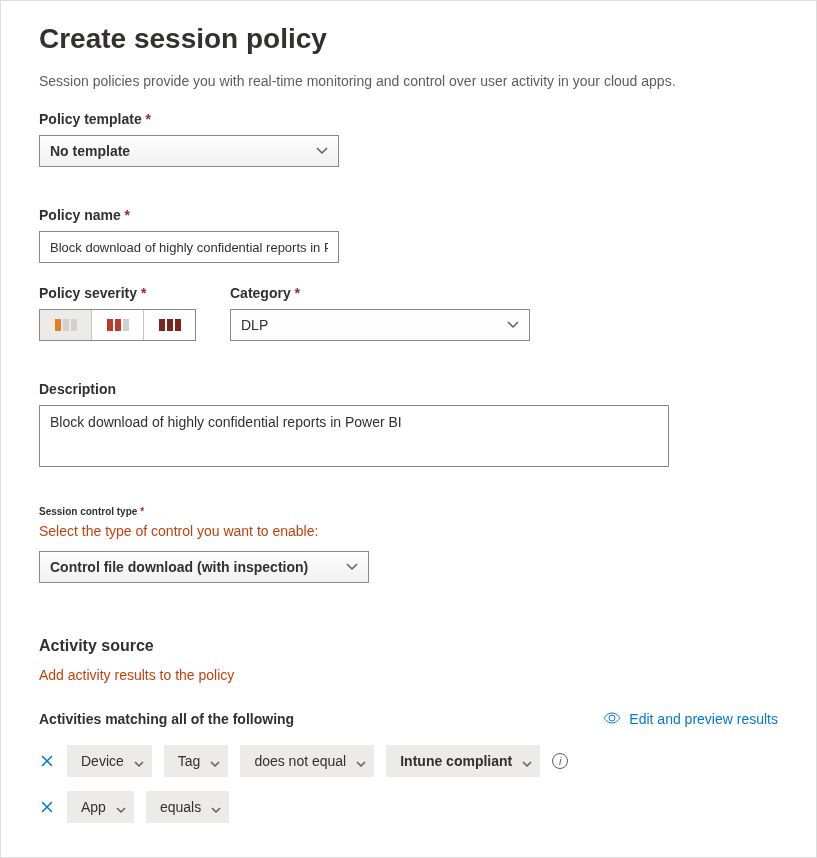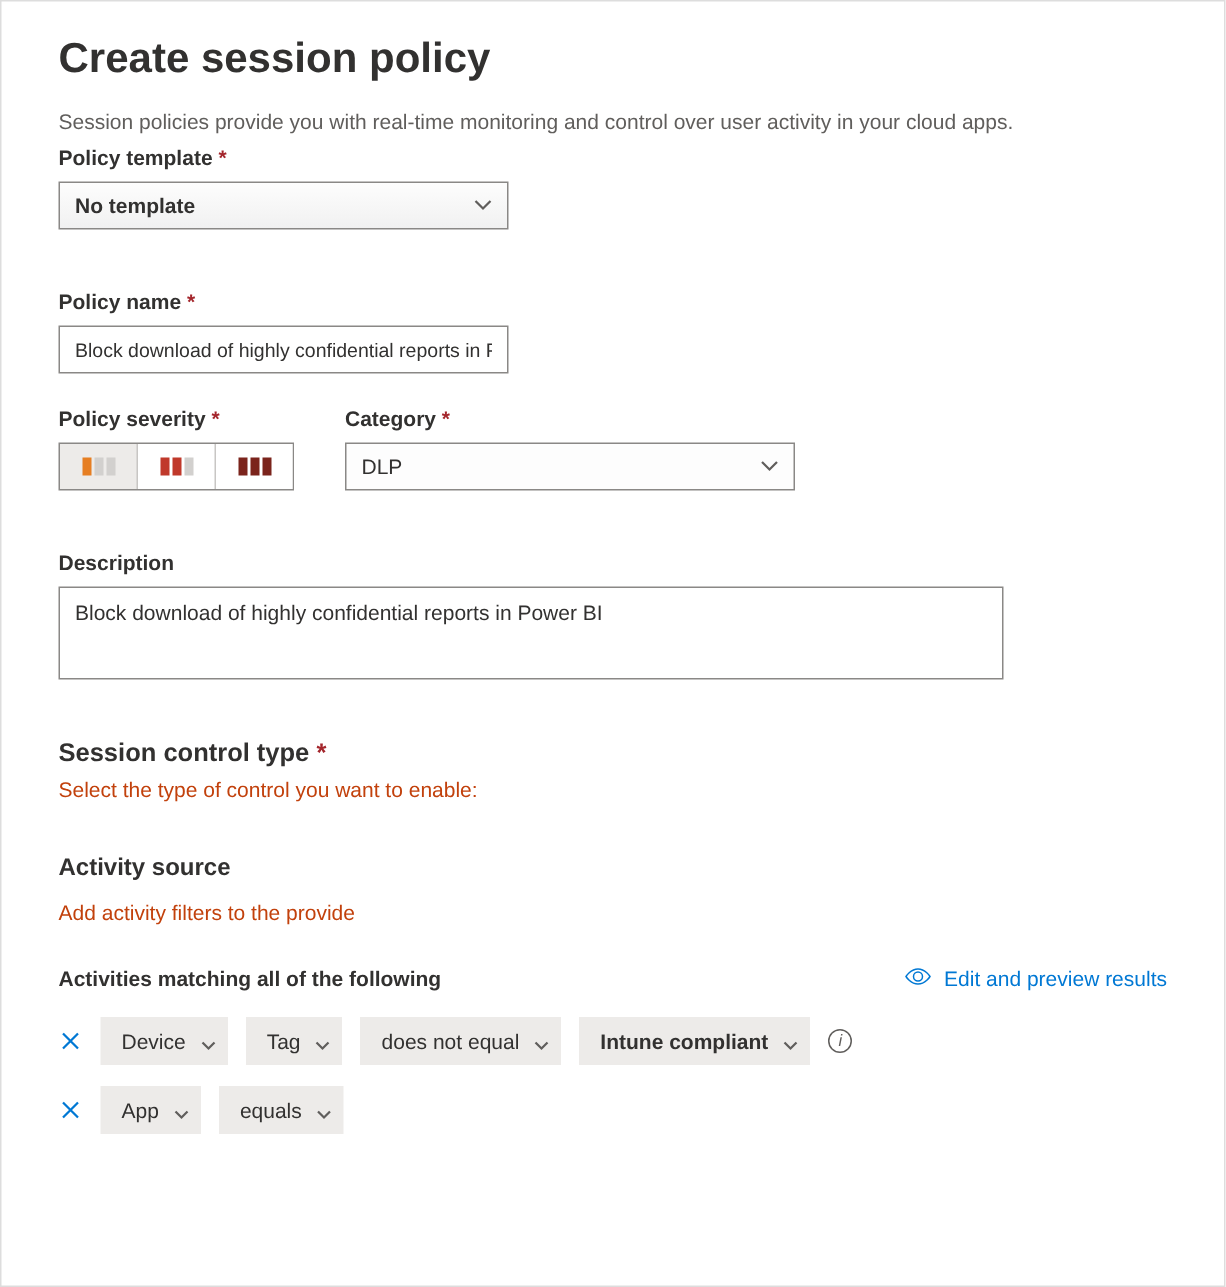--- a/index.html
+++ b/index.html
@@ -13,21 +13,21 @@
       border: 1px solid #ddd;
       padding: 22px 38px;
     }
     h1 {
       font-size: 28px;
       font-weight: 700;
       margin-bottom: 18px;
     }
     .subtitle {
       color: #605e5c;
-      margin-bottom: 8px;
+      margin-bottom: 22px;
       font-size: 14px;
     }
     .field {
       margin-bottom: 22px;
     }
     .field-label {
       font-weight: 600;
       margin-bottom: 8px;
       font-size: 14px;
     }
@@ -105,21 +105,21 @@
     }
     .severity-btn:last-child { border-right: none; }
     .severity-btn.active { background: #edebe9; }
     .sev-bars { display: flex; gap: 2px; }
     .bar { width: 6px; height: 12px; background: #d2d0ce; }
     .sev-low .bar:nth-child(1){ background:#e67e22; }
     .sev-med .bar:nth-child(1),.sev-med .bar:nth-child(2){ background:#c0392b; }
     .sev-high .bar{ background:#7b241c; }
     .section-title {
       font-weight: 600;
-      font-size: 17px;
+      font-size: 10px;
       margin-bottom: 6px;
     }
     .section-sub {
       color:#c2410c;
       margin-bottom: 12px;
     }
     .filter-row {
       display: flex;
       align-items: center;
       gap: 12px;
@@ -254,25 +254,33 @@
   <div class="field-label">Description</div>
   <textarea class="text-area" style="">Block download of highly confidential reports in Power BI</textarea>
 </div>
 
 <div class="field gap-top">
   <div class="section-title">
     <span>Session control type</span>
     <span class="req">*</span>
   </div>
   <div class="section-sub">Select the type of control you want to enable:</div>
+  <div class="select-wrap w330">
+    <span class="sel-text">Control file download (with inspection)</span>
+    <span class="chevron">
+      <svg viewBox="0 0 12 12">
+          <path d="M1 3 L6 8 L11 3" stroke="#605e5c" stroke-width="1.5" fill="none"></path>
+        </svg>
+    </span>
+  </div>
 </div>
 
 <div class="gap-top">
   <div class="section-title" style="font-size:16px">Activity source</div>
-  <div class="section-sub" style="margin-top:12px;margin-bottom:28px">Add activity filters to the provide</div>
+  <div class="section-sub" style="margin-top:12px;margin-bottom:28px">Add activity results to the policy</div>
 
   <div class="activities-hdr">
     <div style="font-weight:600">Activities matching all of the following</div>
     <div class="preview-link">
       <span>
         <svg width="18" height="12" viewBox="0 0 18 12">
             <path d="M9 1 C4 1 1 6 1 6 s3 5 8 5 s8-5 8-5 S14 1 9 1 z M9 9 a3 3 0 1 1 0-6 a3 3 0 0 1 0 6 z" fill="none" stroke="#0078d4" stroke-width="1"></path>
           </svg>
       </span>
       <span>Edit and preview results</span>

